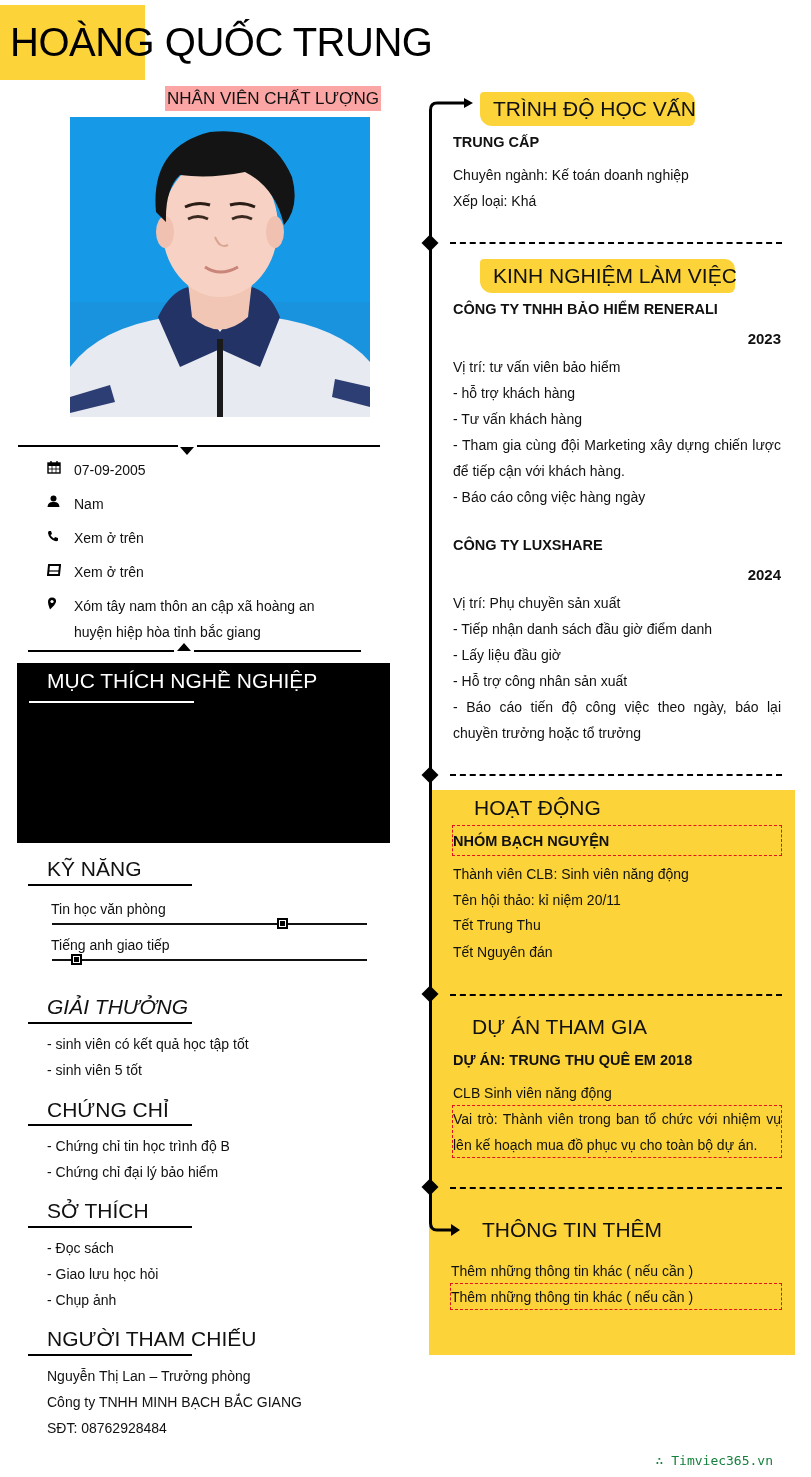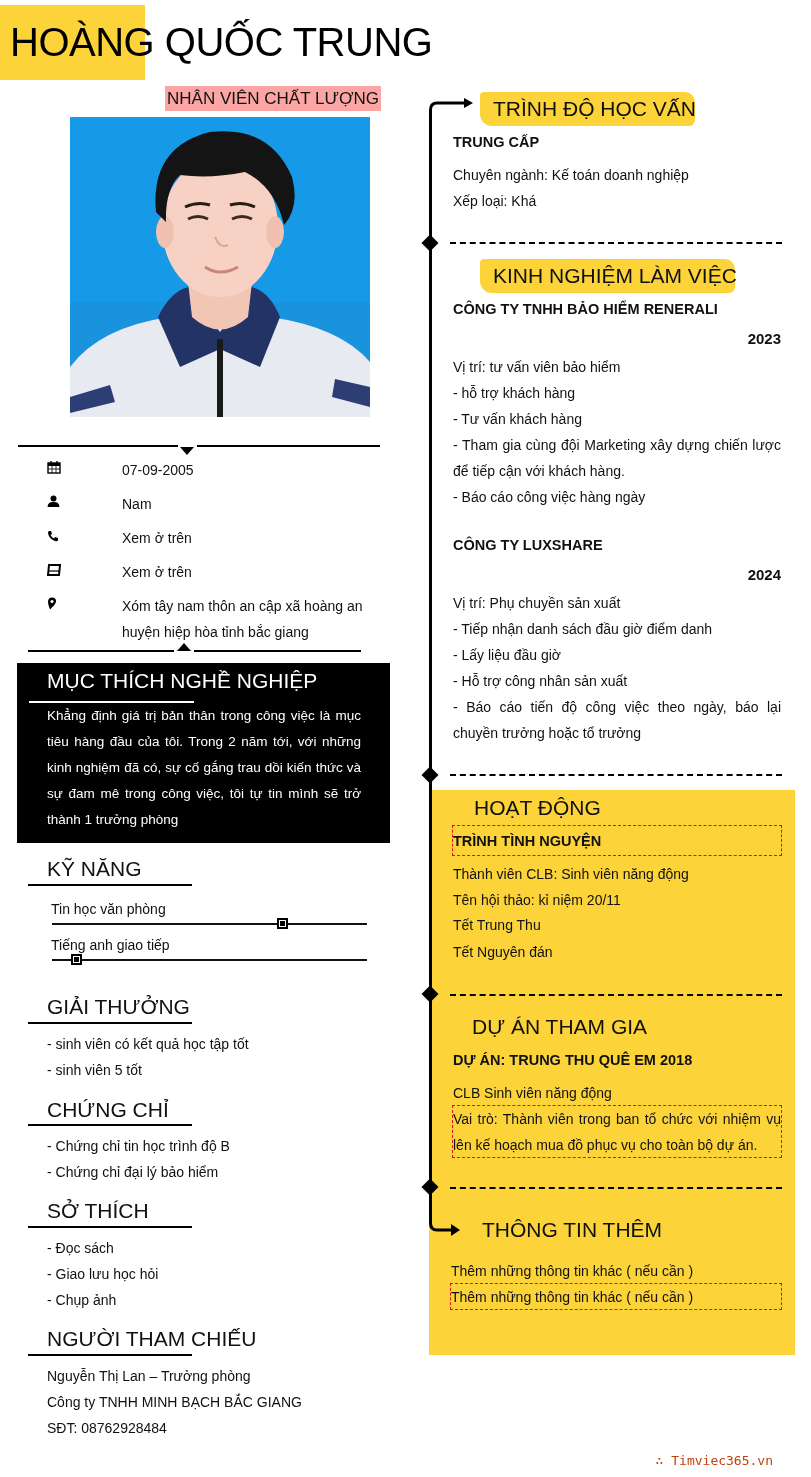--- a/index.html
+++ b/index.html
@@ -13,21 +13,21 @@
   .jobtitle { left: 165px; top: 86px; height: 25px; padding: 0 2px; background: #fca5a5; font-size: 17px; line-height: 25px; white-space: nowrap; }
 
   
   .photo { left: 70px; top: 117px; width: 300px; height: 300px; background: linear-gradient(180deg, #1b9be8 0%, #159ae9 60%, #1d8fdc 100%); overflow: hidden; }
   .photo svg { display: block; }
 
   
   .divider { height: 2px; background: #000; }
   .tri-down { width: 0; height: 0; border-left: 7px solid transparent; border-right: 7px solid transparent; border-top: 8px solid #000; }
   .tri-up { width: 0; height: 0; border-left: 7px solid transparent; border-right: 7px solid transparent; border-bottom: 8px solid #000; }
-  .info-row { left: 47px; font-size: 14px; line-height: 26px; display: flex; gap: 48px; }
+  .info-row { left: 47px; font-size: 14px; line-height: 26px; display: flex; }
   .info-icon { width: 27px; font-size: 13px; text-align: left; padding-top: 0; }
   .info-text { width: 260px; }
 
   
   .obj { left: 17px; top: 663px; width: 373px; height: 180px; background: #000; color: #fff; }
   .obj-title { position: absolute; left: 30px; top: 4px; font-size: 21px; line-height: 28px; }
   .obj-line { position: absolute; left: 12px; top: 40px; width: 165px; height: 2px; background: #fff; }
   .obj-text { position: absolute; left: 30px; top: 40px; width: 314px; font-size: 13.5px; line-height: 26px; text-align: justify; }
 
   
@@ -44,21 +44,21 @@
   .timeline { left: 429px; top: 112px; width: 3px; height: 1098px; background: #000; }
   .brush { height: 34px; background: #fdd33a; border-radius: 4px 10px 6px 12px; }
   .r-title { font-size: 21px; line-height: 30px; white-space: nowrap; }
   .r-sub { left: 453px; font-size: 14.5px; font-weight: 700; line-height: 22px; white-space: nowrap; }
   .r-text { left: 453px; width: 328px; font-size: 14px; line-height: 26px; text-align: justify; }
   .r-year { right: 30px; font-size: 15px; font-weight: 700; line-height: 22px; }
   .dash { left: 450px; width: 332px; height: 0; border-top: 2px dashed #000; }
   .diamond { left: 424px; width: 12px; height: 12px; background: #000; transform: rotate(45deg); }
   .red-box { border: 1px dashed #e5121c; }
 
-  .watermark { right: 38px; top: 1453px; font-family: "DejaVu Sans Mono", monospace; font-size: 13px; color: #c2410c; }
+  .watermark { right: 38px; top: 1453px; font-family: "DejaVu Sans Mono", monospace; font-size: 13px; color: #15803d; }
 </style>
 </head>
 <body>
 
 <div class="abs name-hl"></div>
 <div class="abs name">HOÀNG QUỐC TRUNG</div>
 <div class="abs jobtitle">NHÂN VIÊN CHẤT LƯỢNG</div>
 
 <div class="abs photo">
   <svg width="300" height="300" viewBox="0 0 300 300">
@@ -144,33 +144,32 @@
   <span class="info-text">Xóm tây nam thôn an cập xã hoàng an huyện hiệp hòa tỉnh bắc giang</span>
 </div>
 
 <div class="abs divider" style="left:28px; top:650px; width:146px;"></div>
 <div class="abs tri-up" style="left:177px; top:643px;"></div>
 <div class="abs divider" style="left:194px; top:650px; width:167px;"></div>
 
 <div class="abs obj">
   <div class="obj-title">MỤC THÍCH NGHỀ NGHIỆP</div>
   <div class="obj-line" style="top:38px;"></div>
-  <div class="obj-text">Khẳng định giá trị bản thân trong công việc là mục tiêu hàng đầu của tôi. Trong 2 năm tới, với những kinh nghiệm đã có, sự cố gắng trau dồi kiến thức và sự đam mê trong công việc, tôi tự tin mình sẽ trở thành 1 trưởng phòng</div>
 </div>
 
 <div class="abs sec-title" style="top:855px;">KỸ NĂNG</div>
 <div class="abs sec-line" style="top:884px;"></div>
 <div class="abs skill-label" style="top:899px;">Tin học văn phòng</div>
 <div class="abs skill-track" style="top:923px;"></div>
 <div class="abs skill-knob" style="left:277px; top:918px;"></div>
 <div class="abs skill-label" style="top:935px;">Tiếng anh giao tiếp</div>
 <div class="abs skill-track" style="top:959px;"></div>
 <div class="abs skill-knob" style="left:71px; top:954px;"></div>
 
-<div class="abs sec-title" style="top:993px;">GIẢI THƯỞNG</div>
+<div class="abs sec-title" style="top:993px;font-style:italic;">GIẢI THƯỞNG</div>
 <div class="abs sec-line" style="top:1022px;"></div>
 <div class="abs sec-item" style="top:1031px;">- sinh viên có kết quả học tập tốt</div>
 <div class="abs sec-item" style="top:1057px;">- sinh viên 5 tốt</div>
 
 <div class="abs sec-title" style="top:1096px;">CHỨNG CHỈ</div>
 <div class="abs sec-line" style="top:1124px;"></div>
 <div class="abs sec-item" style="top:1133px;">- Chứng chỉ tin học trình độ B</div>
 <div class="abs sec-item" style="top:1159px;">- Chứng chỉ đại lý bảo hiểm</div>
 
 <div class="abs sec-title" style="top:1197px;">SỞ THÍCH</div>
@@ -223,21 +222,21 @@
 <div class="abs r-text" style="top:616px;">- Tiếp nhận danh sách đầu giờ điểm danh</div>
 <div class="abs r-text" style="top:642px;">- Lấy liệu đầu giờ</div>
 <div class="abs r-text" style="top:668px;">- Hỗ trợ công nhân sản xuất</div>
 <div class="abs r-text" style="top:694px;">- Báo cáo tiến độ công việc theo ngày, báo lại chuyền trưởng hoặc tổ trưởng</div>
 
 <div class="abs diamond" style="top:769px;"></div>
 <div class="abs dash" style="top:774px;"></div>
 
 <div class="abs r-title" style="left:466px; top:793px;margin-left:8px;">HOẠT ĐỘNG</div>
 <div class="abs red-box" style="left:452px; top:825px; width:330px; height:31px;"></div>
-<div class="abs r-sub" style="top:830px;">TRÌNH TÌNH NGUYỆN</div>
+<div class="abs r-sub" style="top:830px;">NHÓM BẠCH NGUYỆN</div>
 <div class="abs r-text" style="top:861px;">Thành viên CLB: Sinh viên năng động</div>
 <div class="abs r-text" style="top:887px;">Tên hội thảo: kỉ niệm 20/11</div>
 <div class="abs r-text" style="top:912px;">Tết Trung Thu</div>
 <div class="abs r-text" style="top:939px;">Tết Nguyên đán</div>
 
 <div class="abs diamond" style="top:988px;"></div>
 <div class="abs dash" style="top:994px;"></div>
 
 <div class="abs r-title" style="left:472px; top:1012px;">DỰ ÁN THAM GIA</div>
 <div class="abs r-sub" style="top:1049px;">DỰ ÁN: TRUNG THU QUÊ EM 2018</div>

